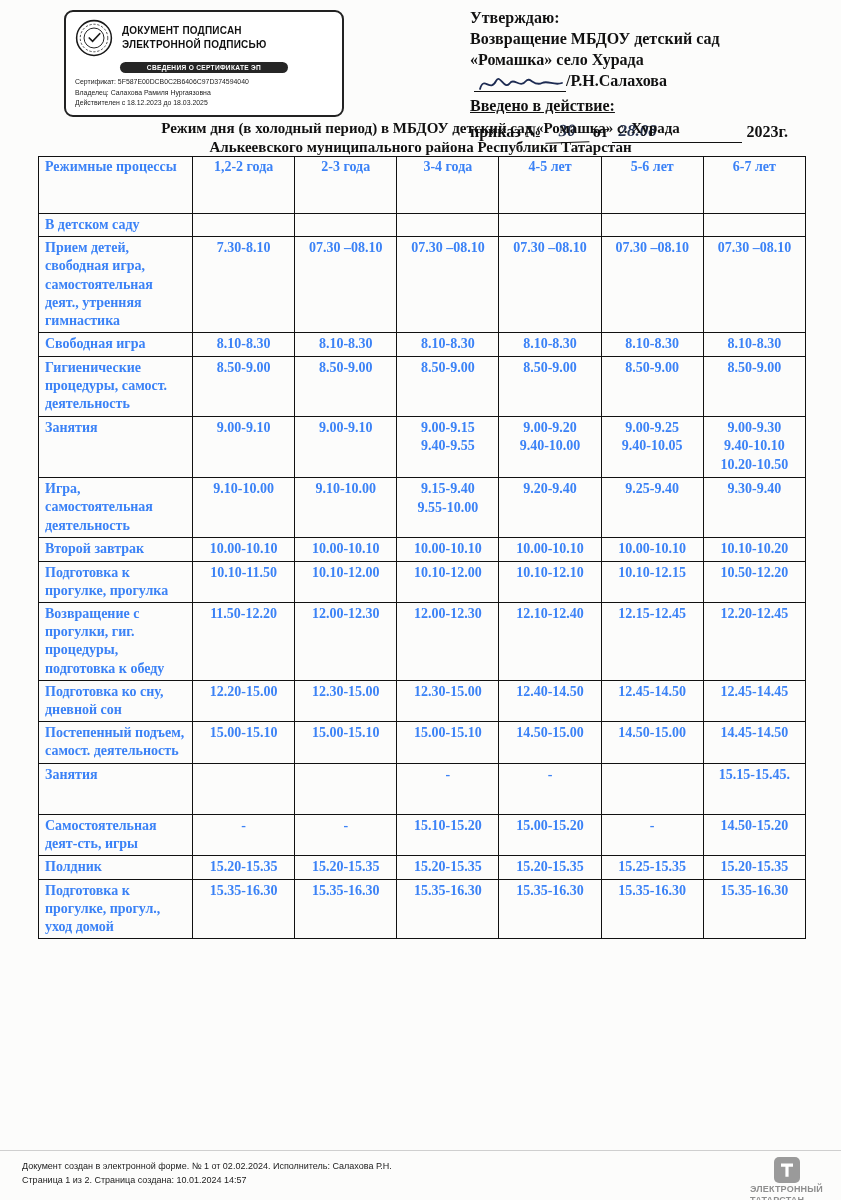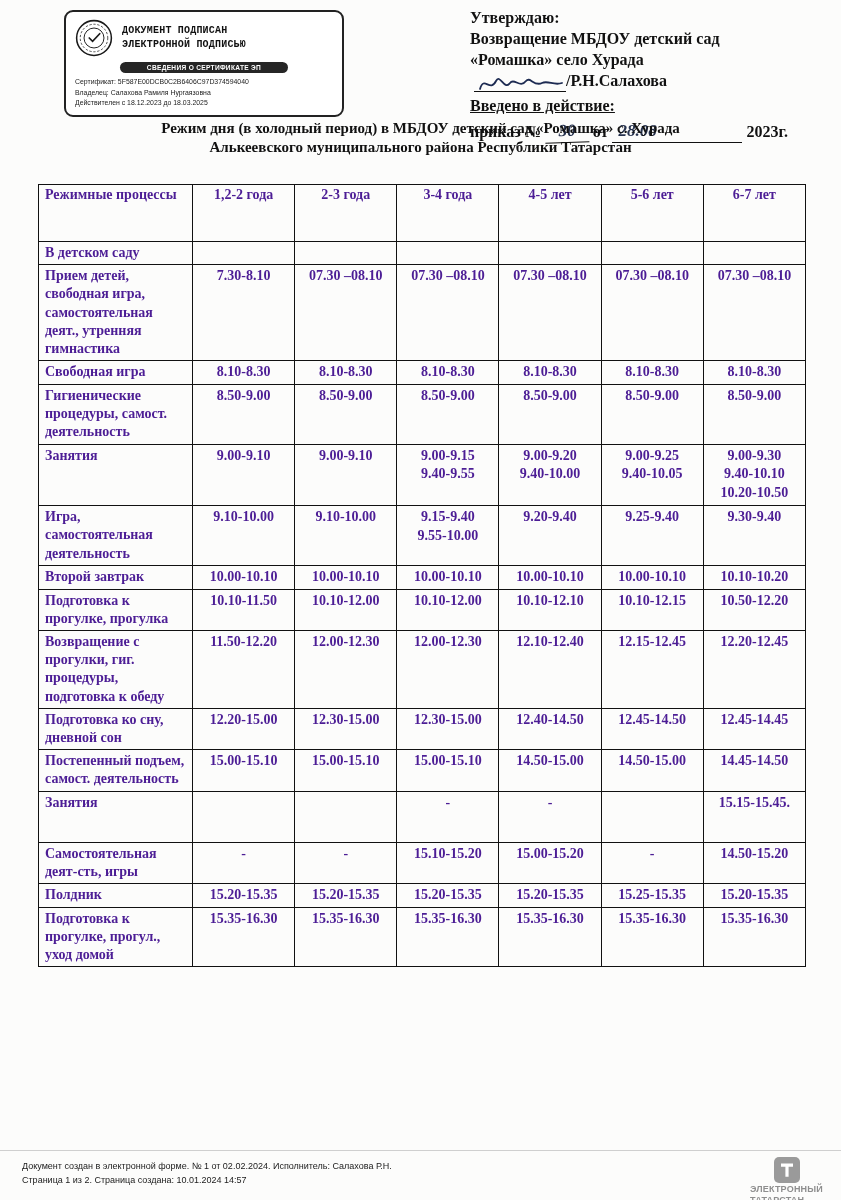--- a/index.html
+++ b/index.html
@@ -4,21 +4,21 @@
 <style>
   html,body{margin:0;padding:0;}
   body{width:841px;height:1200px;background:#e9e9e9;font-family:"Liberation Serif",serif;}
   .page{position:relative;width:841px;height:1200px;background:#fcfcfb;overflow:hidden;color:#111;}
 
   
   .stamp{position:absolute;left:64px;top:10px;width:258px;border:2px solid #222;border-radius:9px;
          padding:7px 9px 6px;background:#fff;font-family:"Liberation Sans",sans-serif;}
   .stamp-top{display:flex;align-items:center;gap:9px;}
   .stamp-emblem{flex:0 0 auto;width:38px;height:38px;}
-  .stamp-title{font-weight:700;font-size:10px;line-height:1.4;color:#111;letter-spacing:.2px;font-family:Liberation Mono, monospace;}
+  .stamp-title{font-weight:700;font-size:10px;line-height:1.4;color:#111;letter-spacing:.2px;}
   .stamp-band{margin:5px auto 4px;width:160px;background:#262626;color:#fff;font-size:6.6px;font-weight:700;
               text-align:center;border-radius:7px;padding:2px 4px;letter-spacing:.3px;}
   .stamp-info{font-size:6.9px;color:#222;line-height:1.55;}
 
   
   .approval{position:absolute;left:470px;top:8px;width:345px;font-size:16px;font-weight:700;line-height:1.3;}
   .sign-row{position:relative;height:24px;margin:1px 0 1px 4px;white-space:nowrap;}
   .sign-line{display:inline-block;width:92px;height:18px;border-bottom:1.6px solid #111;position:relative;vertical-align:bottom;}
   .sign-squiggle{position:absolute;left:0;bottom:-6px;}
   .enact{text-decoration:underline;}
@@ -26,21 +26,21 @@
   .hand{font-style:italic;color:#26324e;font-size:17px;font-weight:700;}
   .uline{display:inline-block;border-bottom:1.5px solid #111;text-align:center;vertical-align:bottom;}
   .uline.num{width:44px;transform:rotate(-2deg);}
   .uline.date{width:124px;text-align:left;padding-left:6px;}
 
   
   .doc-title{position:absolute;left:0;top:119px;width:100%;text-align:center;font-weight:700;font-size:15px;line-height:1.25;}
 
   
   table.schedule{position:absolute;left:38px;top:156px;width:768px;border-collapse:collapse;table-layout:fixed;
-                 font-weight:700;font-size:14px;color:#4c1d95;margin-top:28px;}
+                 font-weight:700;font-size:14px;color:#3b82f6;}
   .schedule th,.schedule td{border:1.7px solid #111;padding:2px 6px;vertical-align:top;}
   .schedule thead th{height:52px;}
   .schedule th.label-col{text-align:left;}
   .schedule th.age-col{text-align:center;}
   .schedule td.row-label{text-align:left;line-height:1.3;}
   .schedule td.time-cell{text-align:center;white-space:pre-line;line-height:1.35;}
   .schedule tr.tall-row td{height:46px;}
 
   
   .footer-rule{position:absolute;left:0;top:1150px;width:841px;border-top:1px solid #cfcfcf;}

